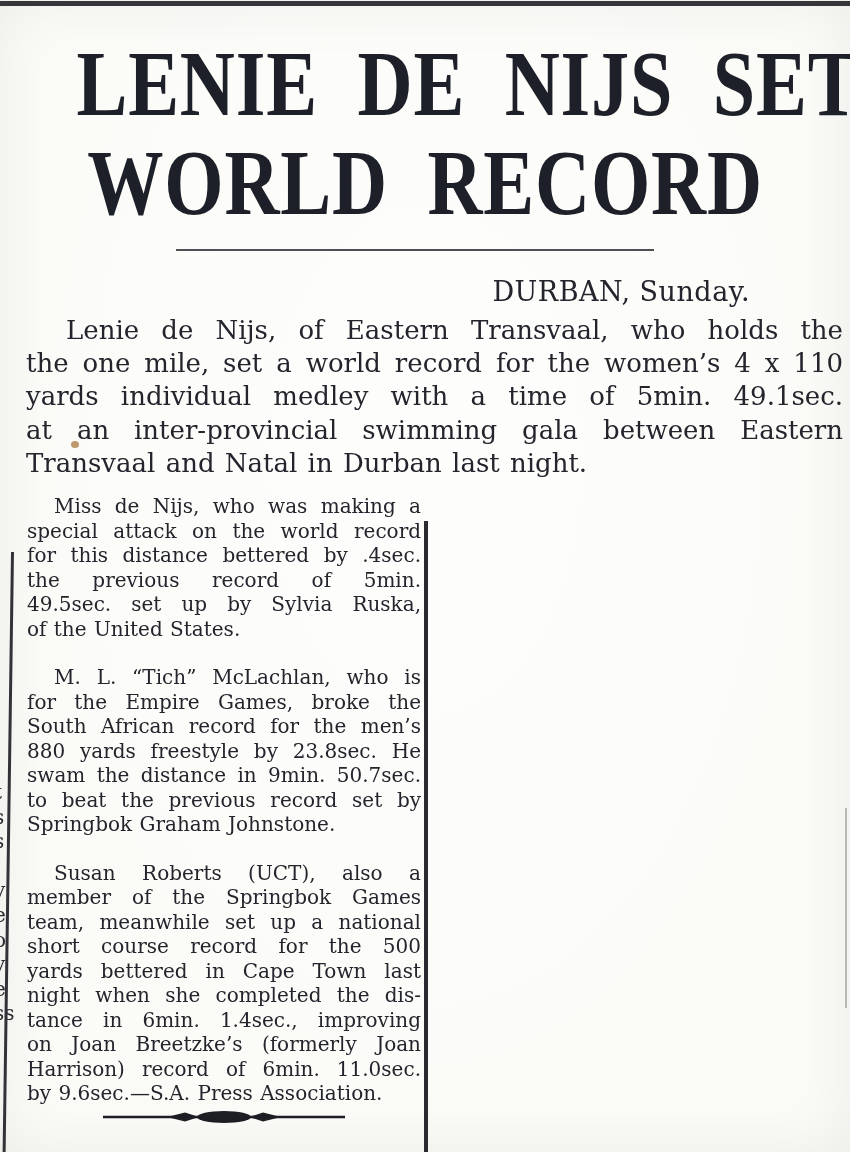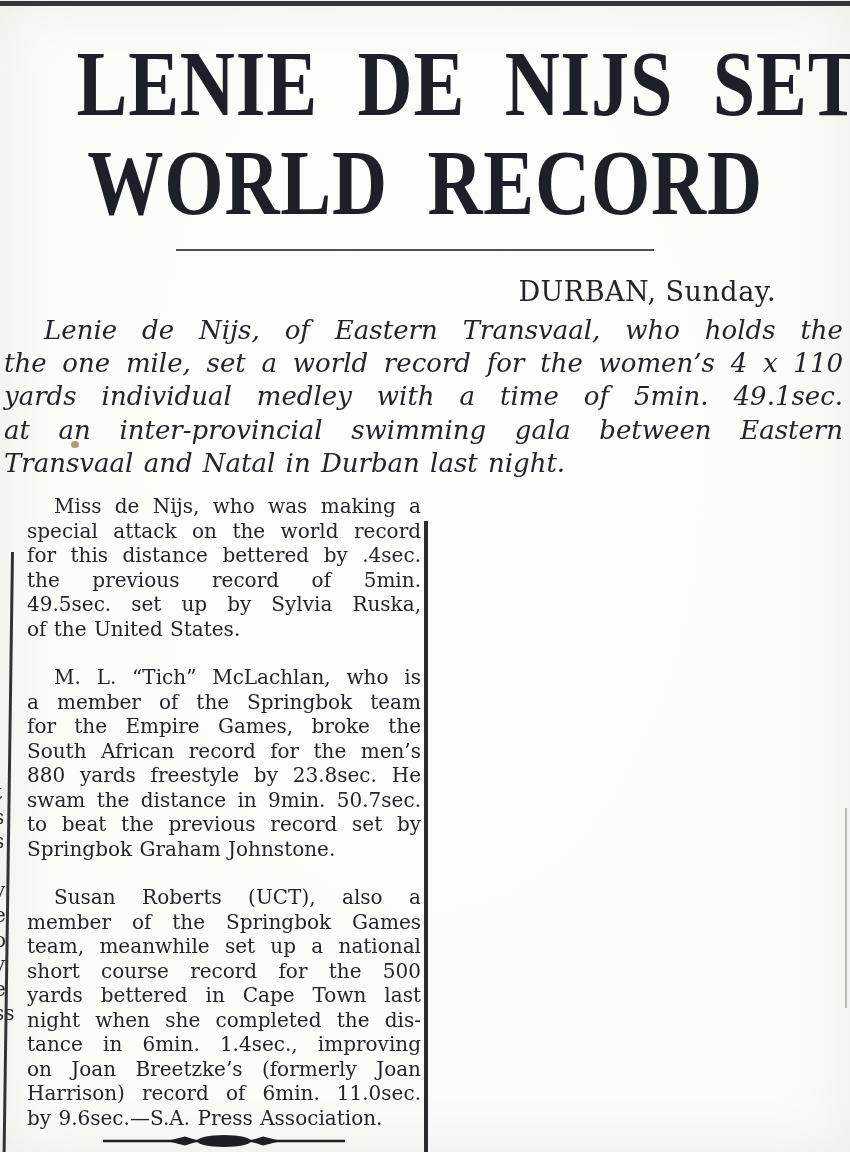--- a/index.html
+++ b/index.html
@@ -50,32 +50,31 @@
 
   .hl-divider {
     margin: 17px 0 0 176px;
     width: 478px;
     height: 0;
     border-top: 2px solid rgba(28,28,36,.78);
   }
 
   .dateline {
     margin-top: 25px;
-    padding-right: 74px;
+    padding-right: 100px;
     text-align: right;
     font-size: 27px;
     letter-spacing: .5px;
   }
 
   .lead {
-    margin: 7px 7px 0 4px;
+    margin: 7px 7px 0 26px;
     font-size: 26px;
     line-height: 33.2px;
     word-spacing: 2px;
-    font-style: italic;
   }
   .jline { text-align: justify; text-align-last: justify; white-space: normal; }
   .lead .lead-ln:first-child { text-indent: 40px; }
   .lead .lead-ln:last-child { text-align-last: left; }
 
   .col-wrap {
     position: relative;
     margin-top: 14px;
     padding-left: 27px;
     width: 421px;
@@ -170,21 +169,20 @@
     <div class="para">
         <div class="col-ln jline">Miss de Nijs, who was making a</div>
         <div class="col-ln jline">special attack on the world record</div>
         <div class="col-ln jline">for this distance bettered by .4sec.</div>
         <div class="col-ln jline">the previous record of 5min.</div>
         <div class="col-ln jline">49.5sec. set up by Sylvia Ruska,</div>
         <div class="col-ln jline">of the United States.</div>
       </div>
     <div class="para">
         <div class="col-ln jline">M. L. “Tich” McLachlan, who is</div>
-        <div class="col-ln jline">a member of the Springbok team</div>
         <div class="col-ln jline">for the Empire Games, broke the</div>
         <div class="col-ln jline">South African record for the men’s</div>
         <div class="col-ln jline">880 yards freestyle by 23.8sec.  He</div>
         <div class="col-ln jline">swam the distance in 9min. 50.7sec.</div>
         <div class="col-ln jline">to beat the previous record set by</div>
         <div class="col-ln jline">Springbok Graham Johnstone.</div>
       </div>
     <div class="para">
         <div class="col-ln jline">Susan Roberts (UCT), also a</div>
         <div class="col-ln jline">member of the Springbok Games</div>

